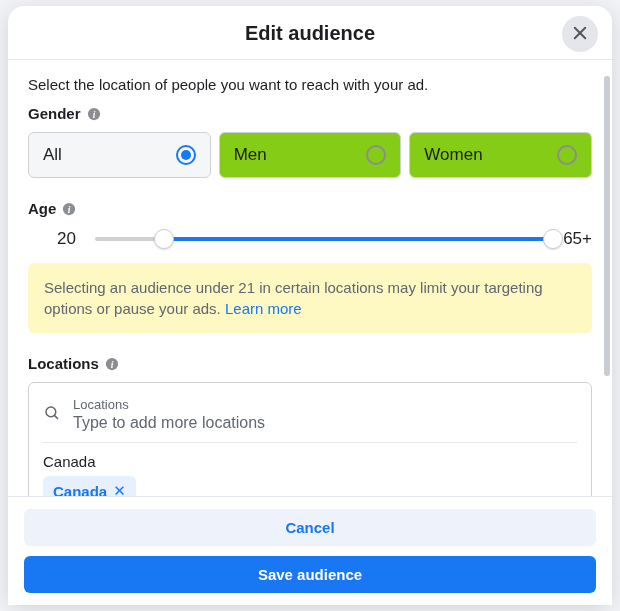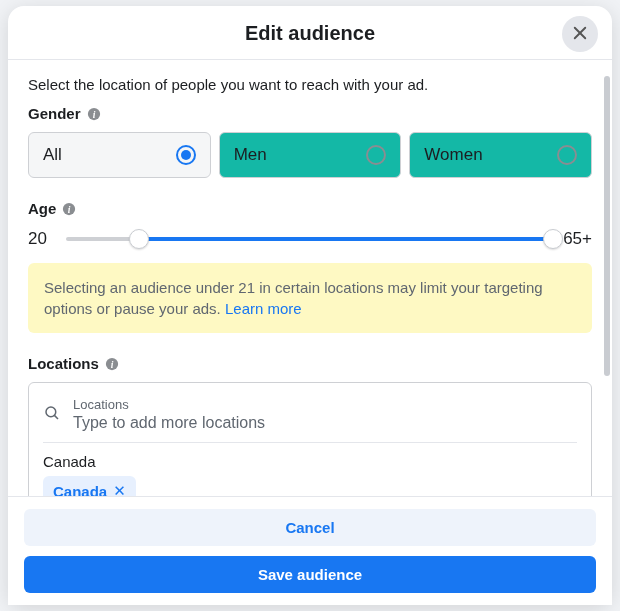--- a/index.html
+++ b/index.html
@@ -93,21 +93,21 @@
       flex: 1;
       display: flex;
       align-items: center;
       justify-content: space-between;
       padding: 12px 14px;
       border: 1px solid #ced0d4;
       border-radius: 6px;
       font-size: 17px;
       color: #1c1e21;
       cursor: pointer;
-      background: #14b8a6;
+      background: #84cc16;
     }
     .gender-opt.selected {
       background: #f5f6f7;
     }
     .radio {
       width: 20px; height: 20px;
       border: 2px solid #8a8d91;
       border-radius: 50%;
       display: inline-flex;
       align-items: center; justify-content: center;
@@ -121,20 +121,21 @@
       width: 10px; height: 10px;
       background: #1877f2;
       border-radius: 50%;
     }
     .age-section { margin-bottom: 14px; }
     .slider-wrap {
       display: flex;
       align-items: center;
       gap: 10px;
       margin-top: 12px;
+      margin-left: 29px;
     }
     .slider-val {
       font-size: 17px;
       color: #1c1e21;
       min-width: 28px;
     }
     .slider-val.right { text-align: right; }
     .slider-track {
       flex: 1;
       height: 4px;

